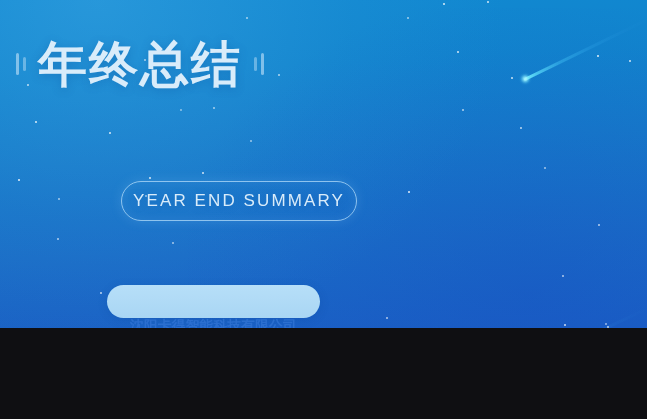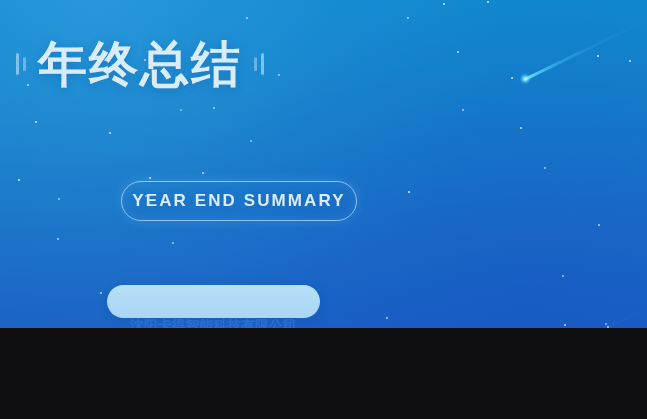--- a/index.html
+++ b/index.html
@@ -119,21 +119,21 @@
     box-sizing: border-box;
     border: 1.6px solid rgba(175,218,248,0.78);
     border-radius: 999px;
     display: flex;
     align-items: center;
     justify-content: center;
     box-shadow: 0 0 12px rgba(150,210,250,0.18), inset 0 0 10px rgba(150,210,250,0.10);
   }
   #subtitle-text {
     font-size: 17px;
-    font-weight: bold;
+    font-weight: normal;
     color: #d9ecfa;
     letter-spacing: 2.1px;
     white-space: nowrap;
     text-shadow: 0 1px 6px rgba(20,90,170,0.35);
     text-align: right;
   }
 
   
   #company-pill {
     position: absolute;

